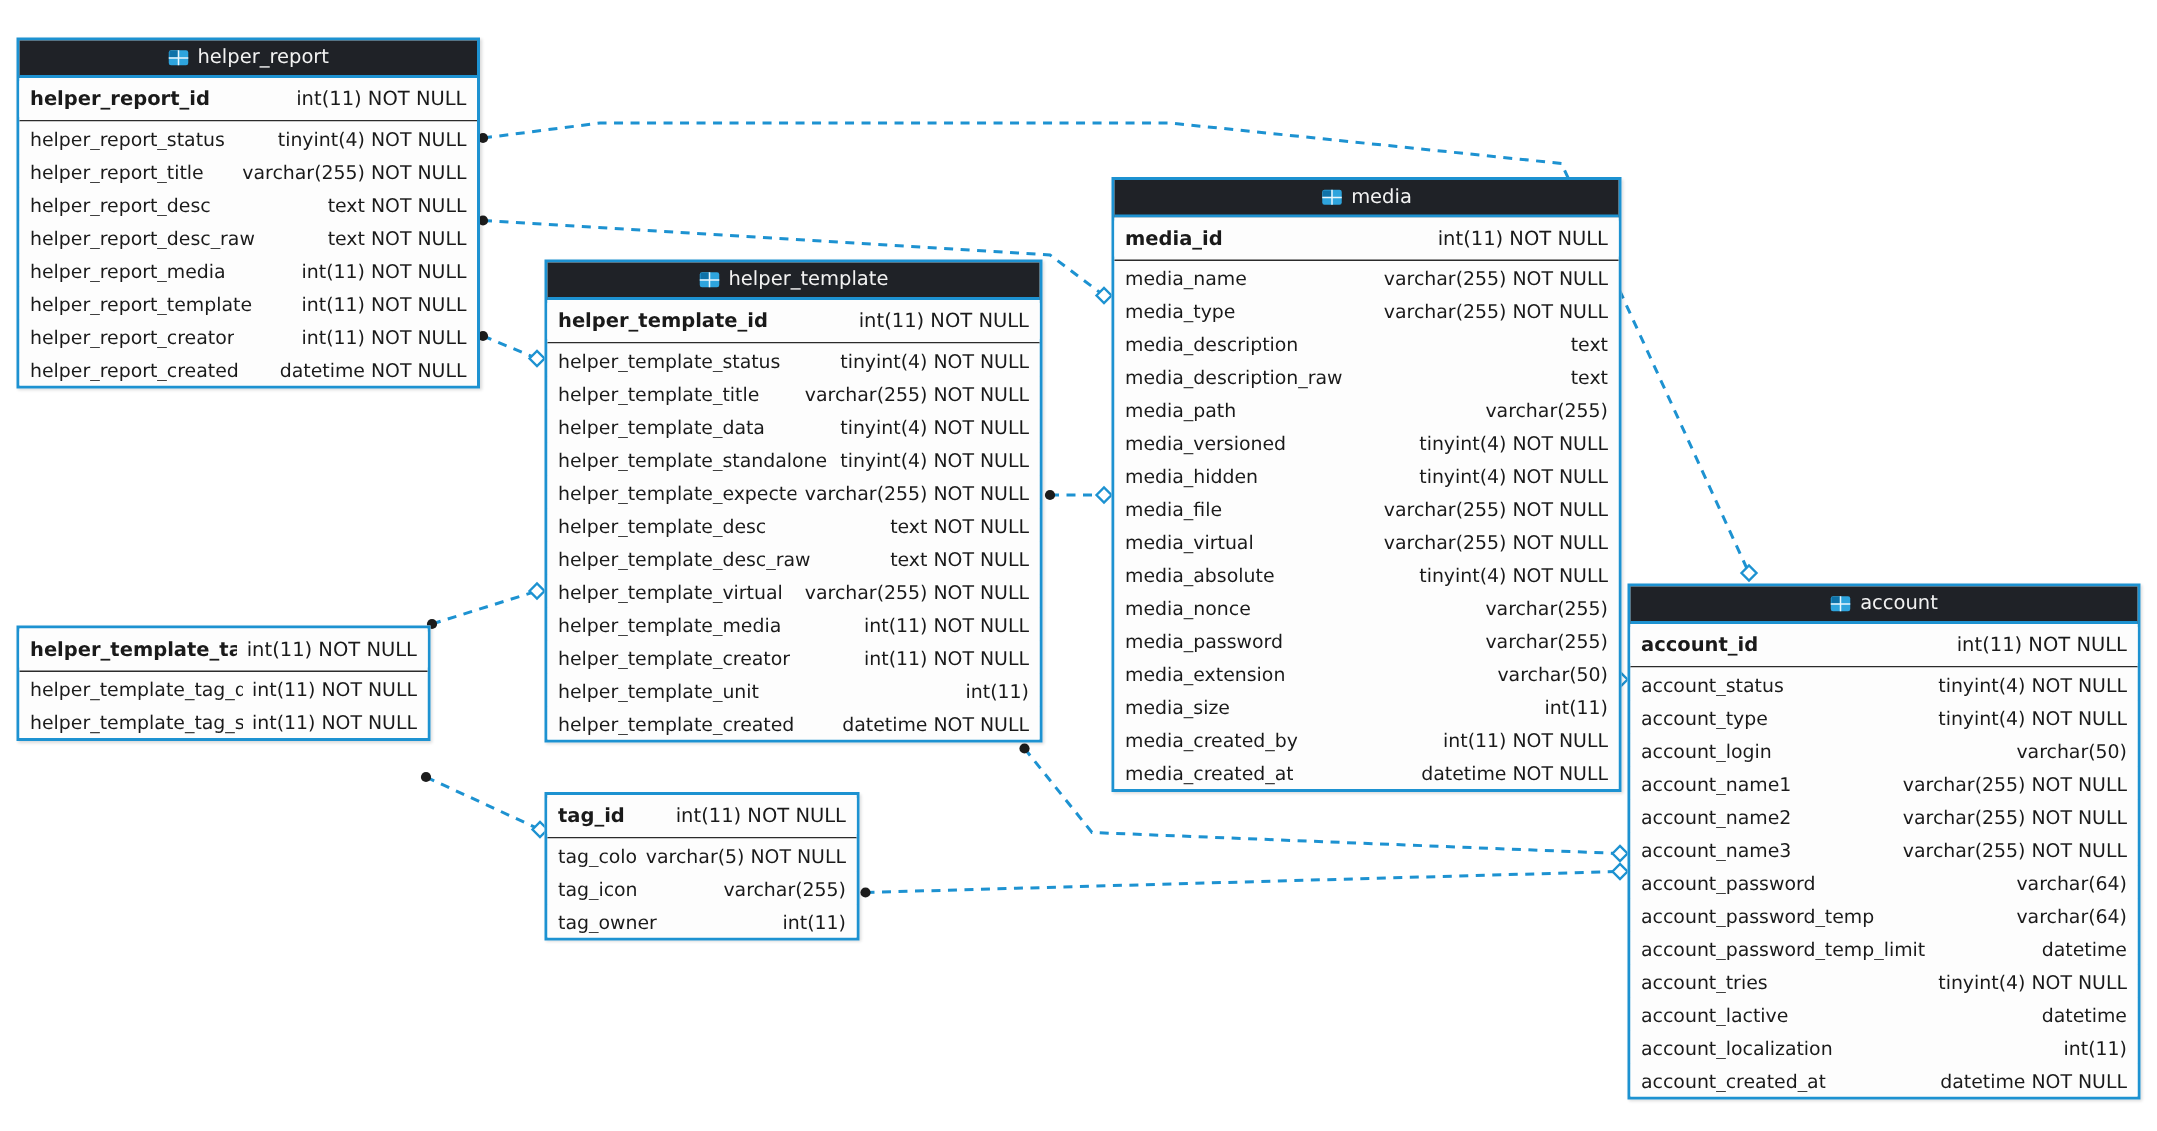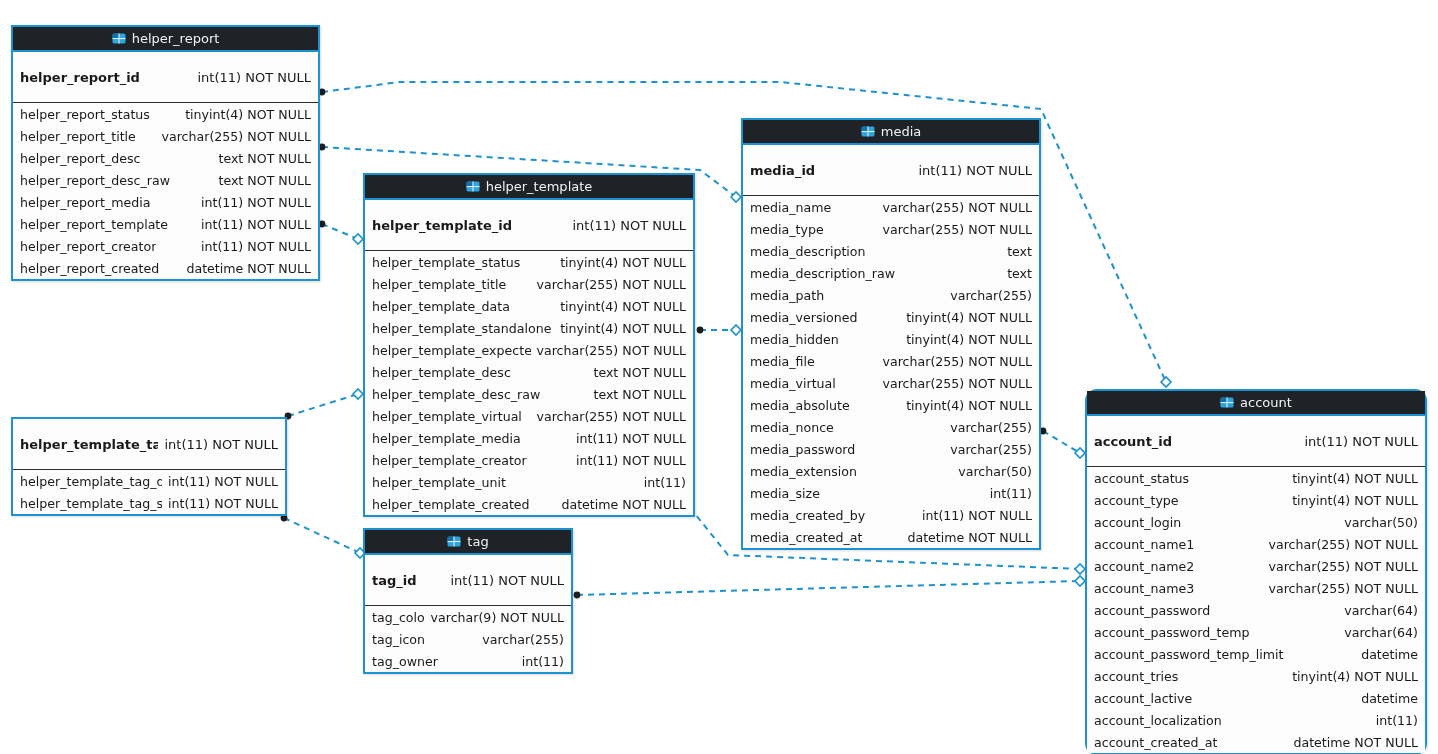--- a/index.html
+++ b/index.html
@@ -19,21 +19,21 @@
     position:absolute;z-index:1;background:#fdfdfd;
     border:2px solid var(--blue);box-sizing:border-box;
     box-shadow:1px 1px 2px rgba(0,0,0,0.15);
   }
   .tbl-header{
     background:var(--header-bg);color:var(--header-text);
     height:23px;display:flex;align-items:center;justify-content:center;gap:6px;
     font-size:13px;border-bottom:2px solid var(--blue);
   }
   .tbl-icon{display:inline-flex;line-height:0;}
-  .tbl-pk{border-bottom:1px solid var(--pk-sep);padding:13px 0;background:#fdfdfd;}
+  .tbl-pk{border-bottom:1px solid var(--pk-sep);padding:2px 0;background:#fdfdfd;}
   .frow{
     display:flex;justify-content:space-between;align-items:center;
     height:22px;padding:0 7px;font-size:12.6px;color:var(--row-text);
     white-space:nowrap;gap:6px;background:#fdfdfd;
   }
   .frow.pk{height:24px;font-size:13px;}
   .frow.pk .fname{font-weight:bold;}
   .fname{text-align:left;overflow:hidden;}
   .ftype{text-align:right;margin-left:auto;}
 </style>
@@ -208,54 +208,43 @@
           <span class="ftype">int(11) NOT NULL</span>
         </div>
         <div class="frow">
           <span class="fname">helper_template_tag_src</span>
           <span class="ftype">int(11) NOT NULL</span>
         </div>
       </div>
   </div>
 
   <div class="db-table" style="left: 363px; top: 516px; width: 210px;">
-    <div class="tbl-header">
-      <span class="tbl-icon">
-          <svg width="14" height="11" viewBox="0 0 14 11">
-            <rect x="0.5" y="0.5" width="13" height="10" rx="1.5" fill="#2ea4dd"></rect>
-            <rect x="1" y="1" width="5.6" height="4.2" fill="#0f72a8"></rect>
-            <line x1="0.5" y1="5.6" x2="13.5" y2="5.6" stroke="#eaf6fc" stroke-width="1"></line>
-            <line x1="7" y1="0.5" x2="7" y2="10.5" stroke="#eaf6fc" stroke-width="1"></line>
-          </svg>
-        </span>
-      <span class="tbl-title">tag</span>
-    </div>
     <div class="tbl-pk">
         <div class="frow pk">
           <span class="fname">tag_id</span>
           <span class="ftype">int(11) NOT NULL</span>
         </div>
       </div>
     <div class="tbl-fields">
         <div class="frow">
           <span class="fname">tag_color</span>
-          <span class="ftype">varchar(9) NOT NULL</span>
+          <span class="ftype">varchar(5) NOT NULL</span>
         </div>
         <div class="frow">
           <span class="fname">tag_icon</span>
           <span class="ftype">varchar(255)</span>
         </div>
         <div class="frow">
           <span class="fname">tag_owner</span>
           <span class="ftype">int(11)</span>
         </div>
       </div>
   </div>
 
-  <div class="db-table" style="left: 741px; top: 106px; width: 300px;">
+  <div class="db-table" style="left: 741px; top: 106px; width: 340px;">
     <div class="tbl-header">
       <span class="tbl-icon">
           <svg width="14" height="11" viewBox="0 0 14 11">
             <rect x="0.5" y="0.5" width="13" height="10" rx="1.5" fill="#2ea4dd"></rect>
             <rect x="1" y="1" width="5.6" height="4.2" fill="#0f72a8"></rect>
             <line x1="0.5" y1="5.6" x2="13.5" y2="5.6" stroke="#eaf6fc" stroke-width="1"></line>
             <line x1="7" y1="0.5" x2="7" y2="10.5" stroke="#eaf6fc" stroke-width="1"></line>
           </svg>
         </span>
       <span class="tbl-title">media</span>
@@ -327,21 +316,21 @@
           <span class="fname">media_created_by</span>
           <span class="ftype">int(11) NOT NULL</span>
         </div>
         <div class="frow">
           <span class="fname">media_created_at</span>
           <span class="ftype">datetime NOT NULL</span>
         </div>
       </div>
   </div>
 
-  <div class="db-table" style="left: 1085px; top: 377px; width: 342px; border-radius: 12px;">
+  <div class="db-table" style="left: 1085px; top: 377px; width: 342px;">
     <div class="tbl-header">
       <span class="tbl-icon">
           <svg width="14" height="11" viewBox="0 0 14 11">
             <rect x="0.5" y="0.5" width="13" height="10" rx="1.5" fill="#2ea4dd"></rect>
             <rect x="1" y="1" width="5.6" height="4.2" fill="#0f72a8"></rect>
             <line x1="0.5" y1="5.6" x2="13.5" y2="5.6" stroke="#eaf6fc" stroke-width="1"></line>
             <line x1="7" y1="0.5" x2="7" y2="10.5" stroke="#eaf6fc" stroke-width="1"></line>
           </svg>
         </span>
       <span class="tbl-title">account</span>

